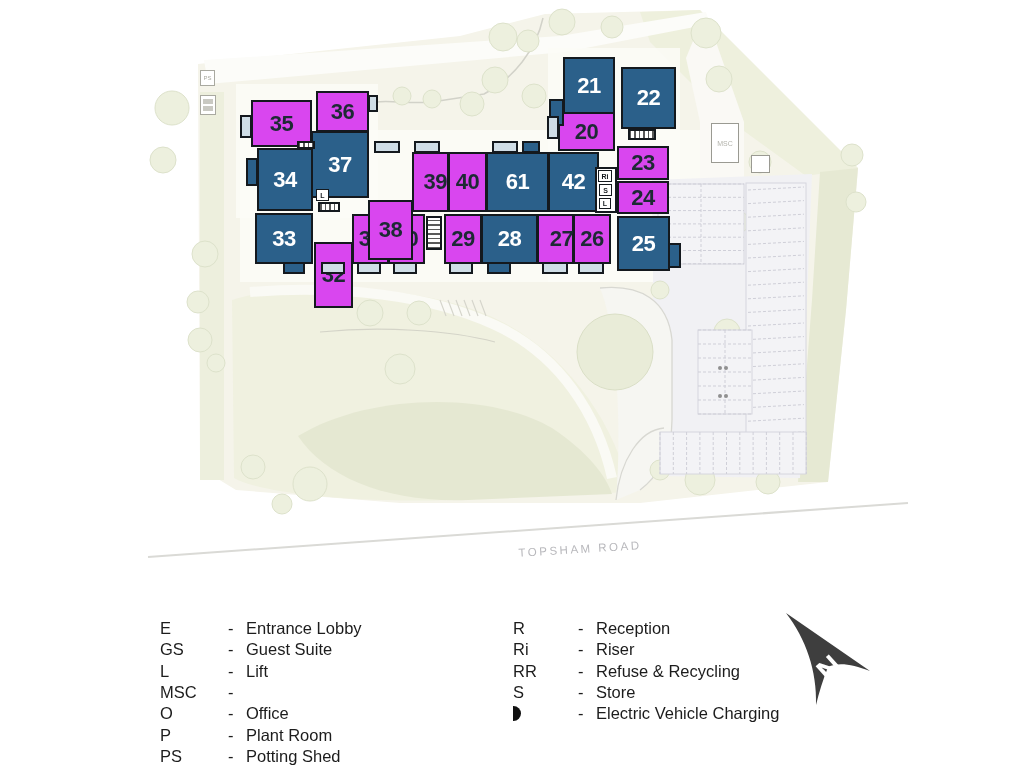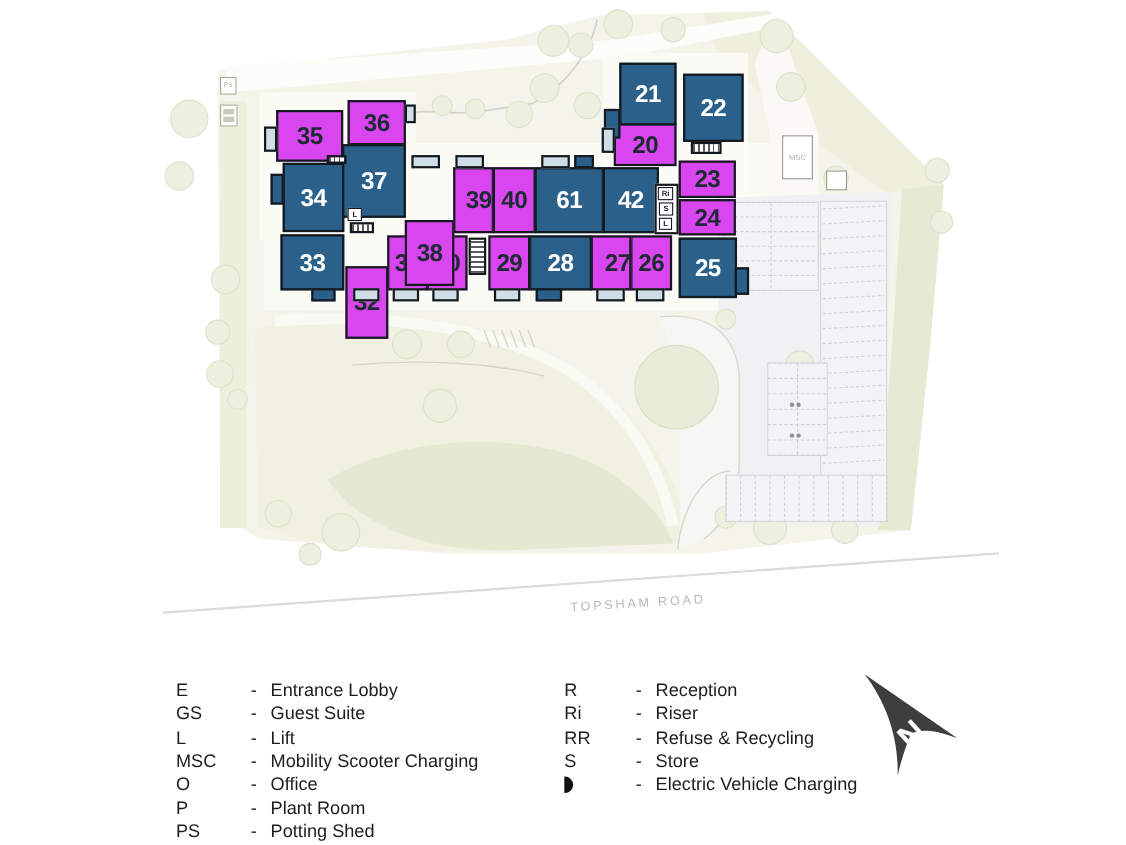--- a/index.html
+++ b/index.html
@@ -311,21 +311,20 @@
         <span class="lg-desc">Guest Suite</span>
       </div>
       <div class="lg-row">
         <span class="lg-key">L</span>
         <span class="lg-dash">-</span>
         <span class="lg-desc">Lift</span>
       </div>
       <div class="lg-row">
         <span class="lg-key">MSC</span>
         <span class="lg-dash">-</span>
-        <span class="lg-desc">Mobility Scooter Charging</span>
       </div>
       <div class="lg-row">
         <span class="lg-key">O</span>
         <span class="lg-dash">-</span>
         <span class="lg-desc">Office</span>
       </div>
       <div class="lg-row">
         <span class="lg-key">P</span>
         <span class="lg-dash">-</span>
         <span class="lg-desc">Plant Room</span>

